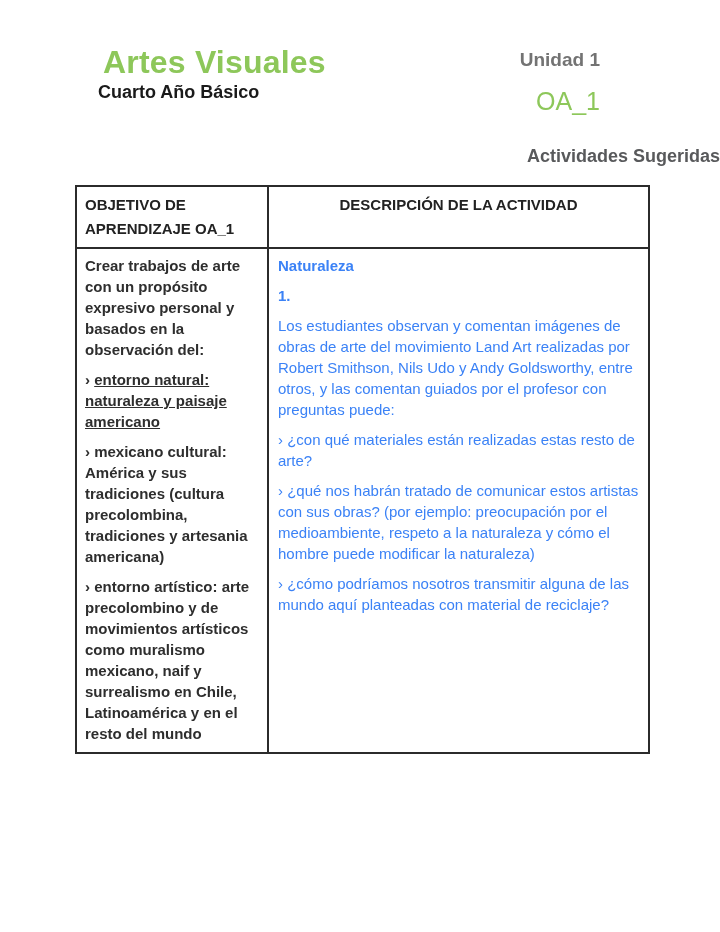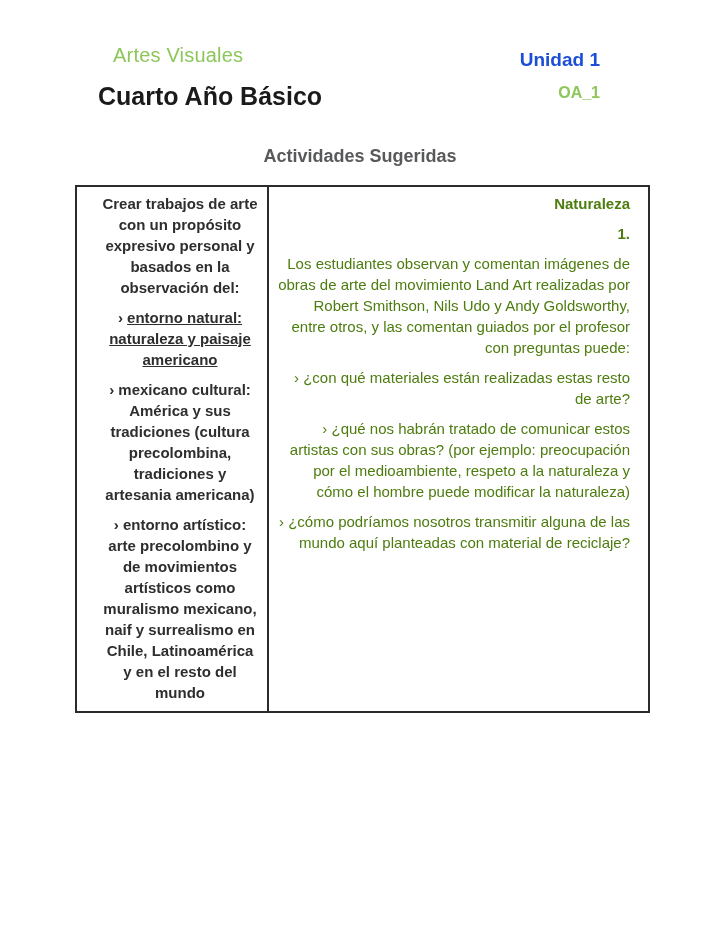--- a/index.html
+++ b/index.html
@@ -7,60 +7,60 @@
   body {
     width: 720px;
     height: 932px;
     position: relative;
     font-family: "Liberation Sans", "DejaVu Sans", sans-serif;
     color: #333333;
     overflow: hidden;
   }
   .doc-title {
     position: absolute;
-    left: 113px;
+    left: 103px;
     top: 44px;
-    font-size: 20px;
-    font-weight: normal;
+    font-size: 32px;
+    font-weight: bold;
     color: #8dc75a;
     letter-spacing: 0.2px;
   }
   .doc-subtitle {
     position: absolute;
     left: 98px;
     top: 82px;
-    font-size: 25px;
+    font-size: 18px;
     font-weight: bold;
     color: #1a1a1a;
   }
   .header-right {
     position: absolute;
     right: 120px;
     top: 49px;
     text-align: right;
   }
   .unit-label {
     font-size: 19px;
     font-weight: bold;
-    color: #1d4ed8;
+    color: #737373;
     line-height: 22px;
-    margin-bottom: 11px;
+    margin-bottom: 19px;
   }
   .oa-label {
-    font-size: 16px;
-    font-weight: bold;
+    font-size: 25px;
+    font-weight: normal;
     color: #8dc75a;
     line-height: 22px;
   }
   .section-title {
     position: absolute;
     left: 0;
     top: 146px;
     width: 720px;
-    text-align: center;
+    text-align: right;
     font-size: 18px;
     font-weight: bold;
     color: #58595b;
   }
   table.activities-table {
     position: absolute;
     left: 75px;
     top: 185px;
     width: 573px;
     border-collapse: collapse;
@@ -84,31 +84,29 @@
   }
   th.desc-header {
     text-align: center;
     padding: 6px 8px;
     font-weight: bold;
     color: #222222;
     line-height: 24px;
   }
   td.obj-cell {
     height: 455px;
-    padding: 6px 8px 8px 24px;
+    padding: 6px 8px 8px 8px;
     font-weight: bold;
     color: #2e2e2e;
     line-height: 21px;
-    text-align: center;
   }
   td.act-cell {
-    padding: 6px 18px 8px 9px;
-    color: #4d7c0f;
+    padding: 6px 0 8px 9px;
+    color: #3b82f6;
     line-height: 21px;
-    text-align: right;
   }
   .cell-par { margin: 0 0 9px 0; }
   .cell-par:last-child { margin-bottom: 0; }
   .bold-par { font-weight: bold; }
   .underlined { text-decoration: underline; }
 </style>
 </head>
 <body>
 
 <div class="doc-title">Artes Visuales</div>
@@ -120,20 +118,24 @@
 </div>
 
 <div class="section-title">Actividades Sugeridas</div>
 
 <table class="activities-table">
   <colgroup>
     <col class="obj-col">
     <col class="desc-col">
   </colgroup>
   <tbody>
+      <tr>
+    <th class="obj-header">OBJETIVO DE APRENDIZAJE OA_1</th>
+    <th class="desc-header">DESCRIPCIÓN DE LA ACTIVIDAD</th>
+  </tr>
   <tr>
     <td class="obj-cell">
       <p class="cell-par">Crear trabajos de arte con un propósito expresivo personal y basados en la observación del:</p>
       <p class="cell-par"><span>› </span><span class="underlined">entorno natural: naturaleza y paisaje americano</span></p>
       <p class="cell-par">› mexicano cultural: América y sus tradiciones (cultura precolombina, tradiciones y artesania americana)</p>
       <p class="cell-par">› entorno artístico: arte precolombino y de movimientos artísticos como muralismo mexicano, naif y surrealismo en Chile, Latinoamérica y en el resto del mundo</p>
     </td>
     <td class="act-cell">
       <p class="cell-par bold-par">Naturaleza</p>
       <p class="cell-par bold-par">1.</p>

